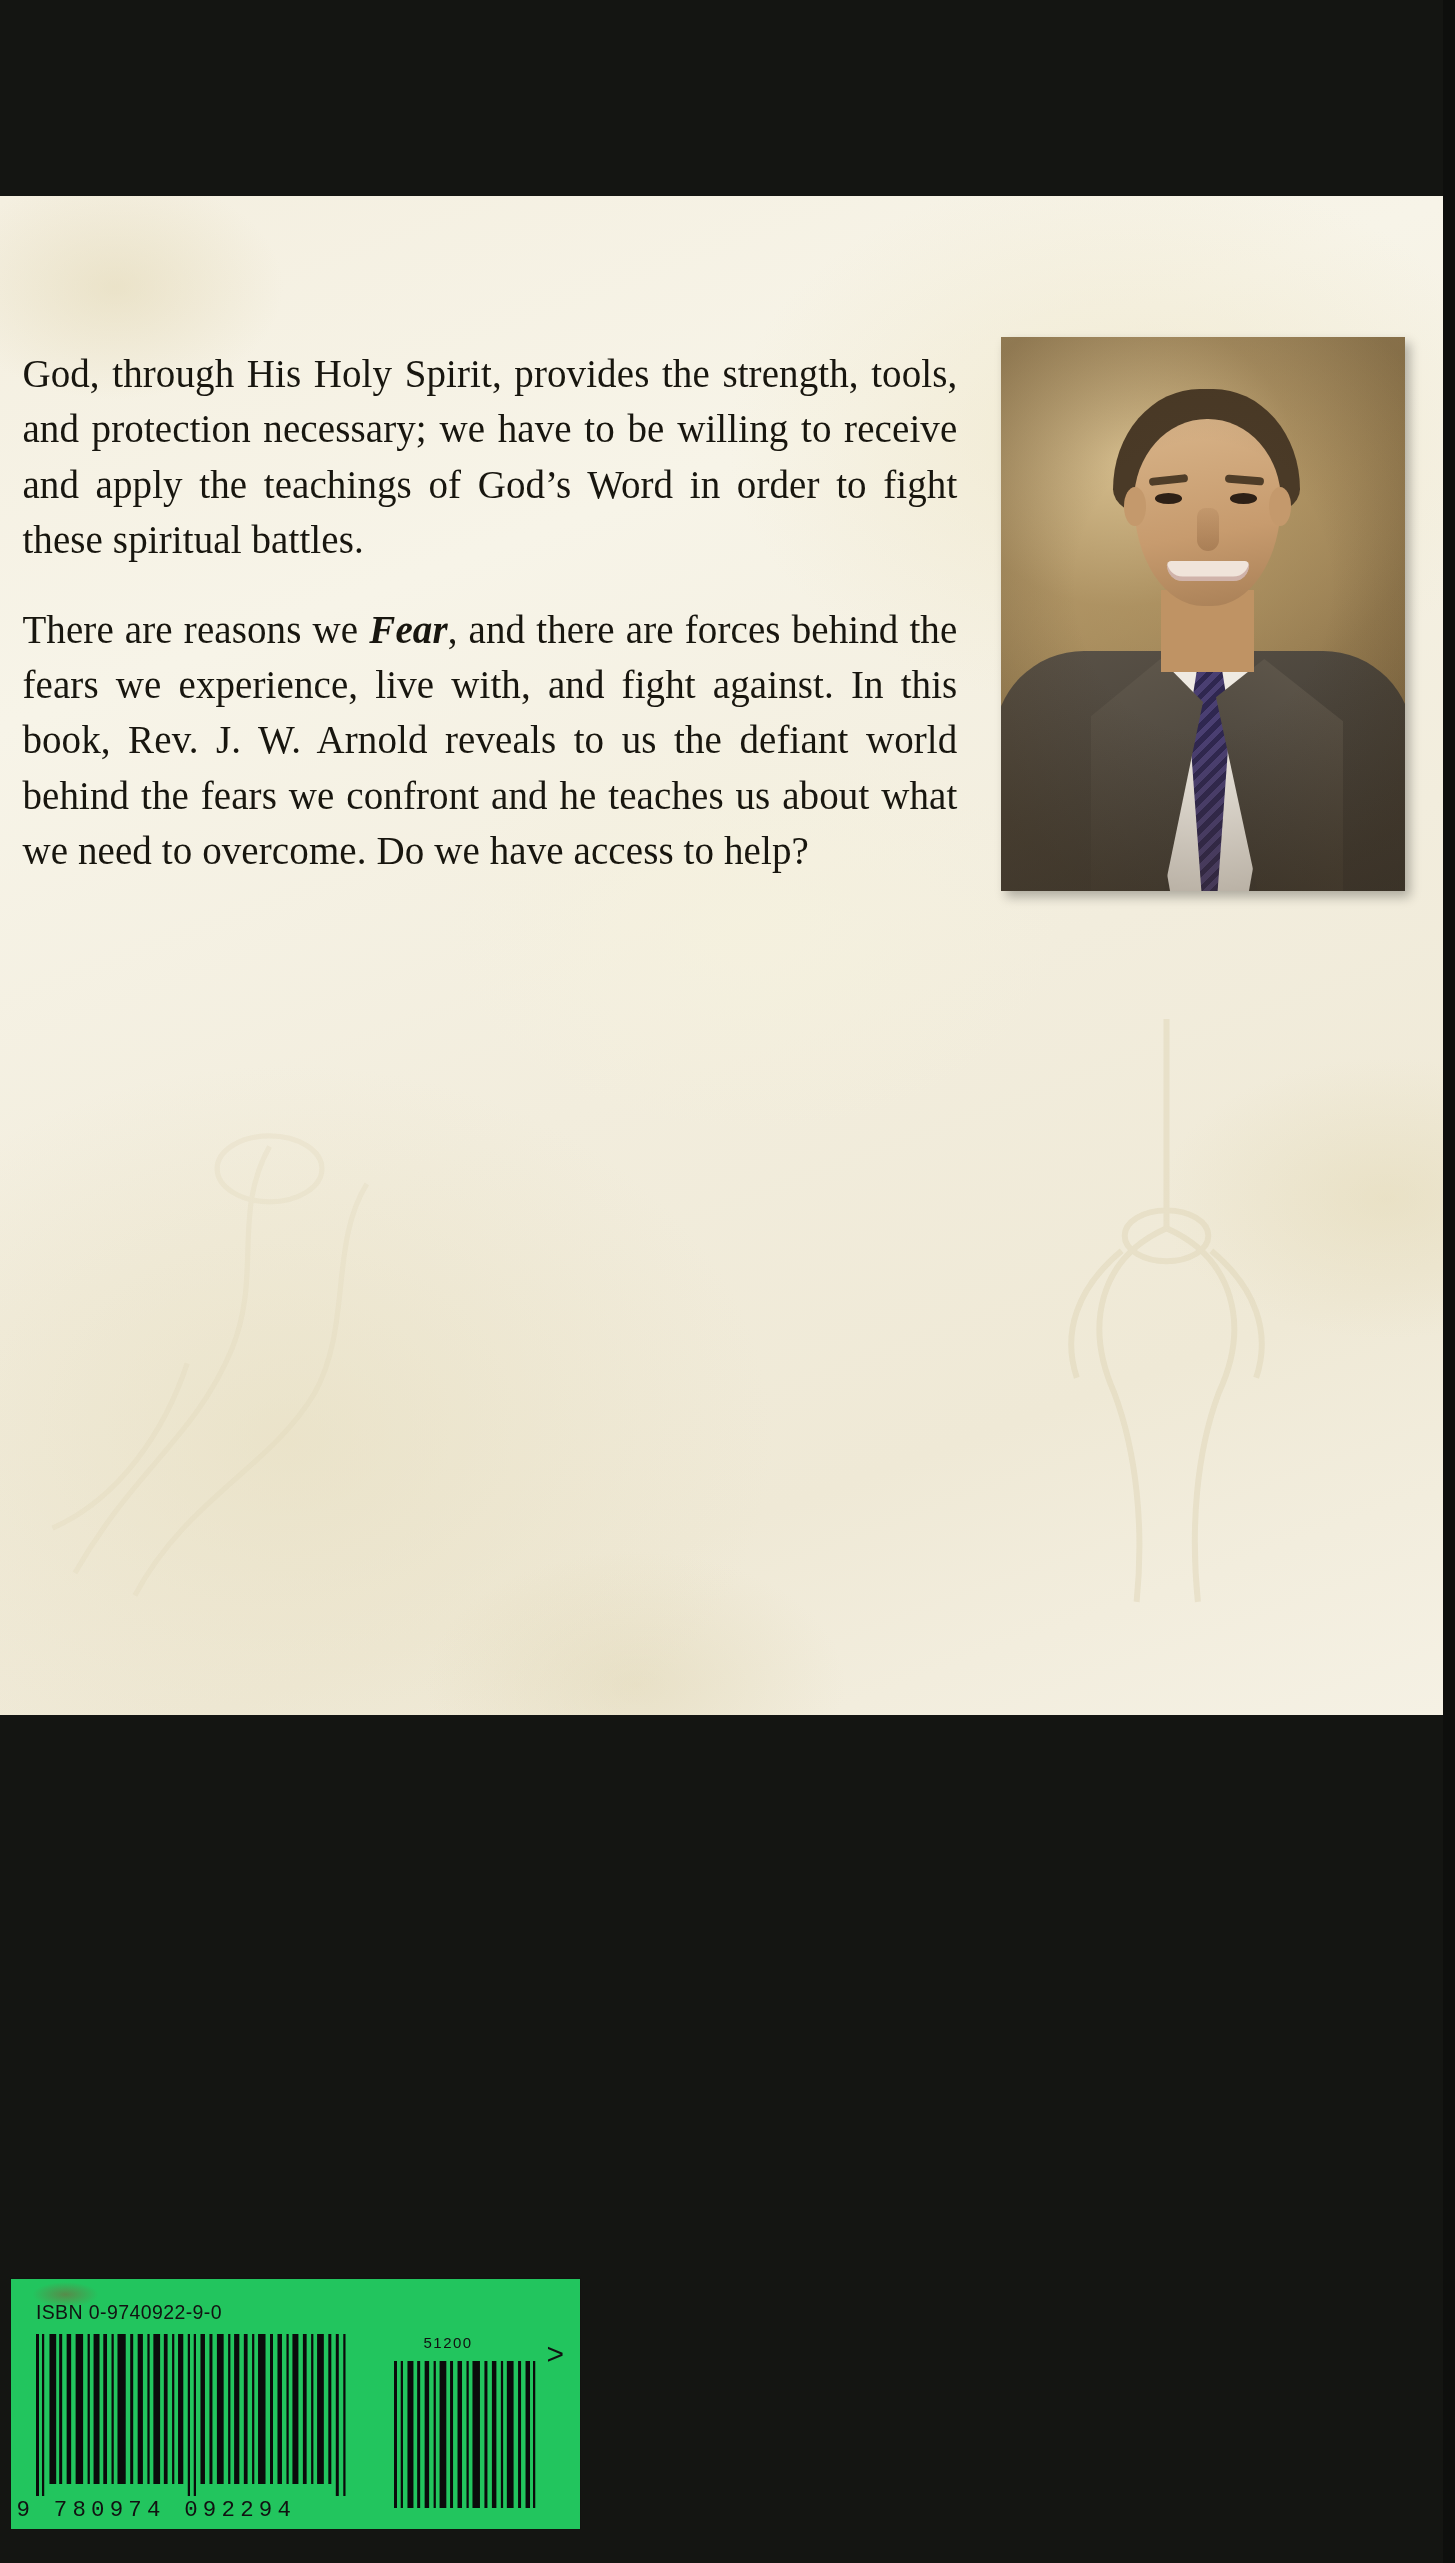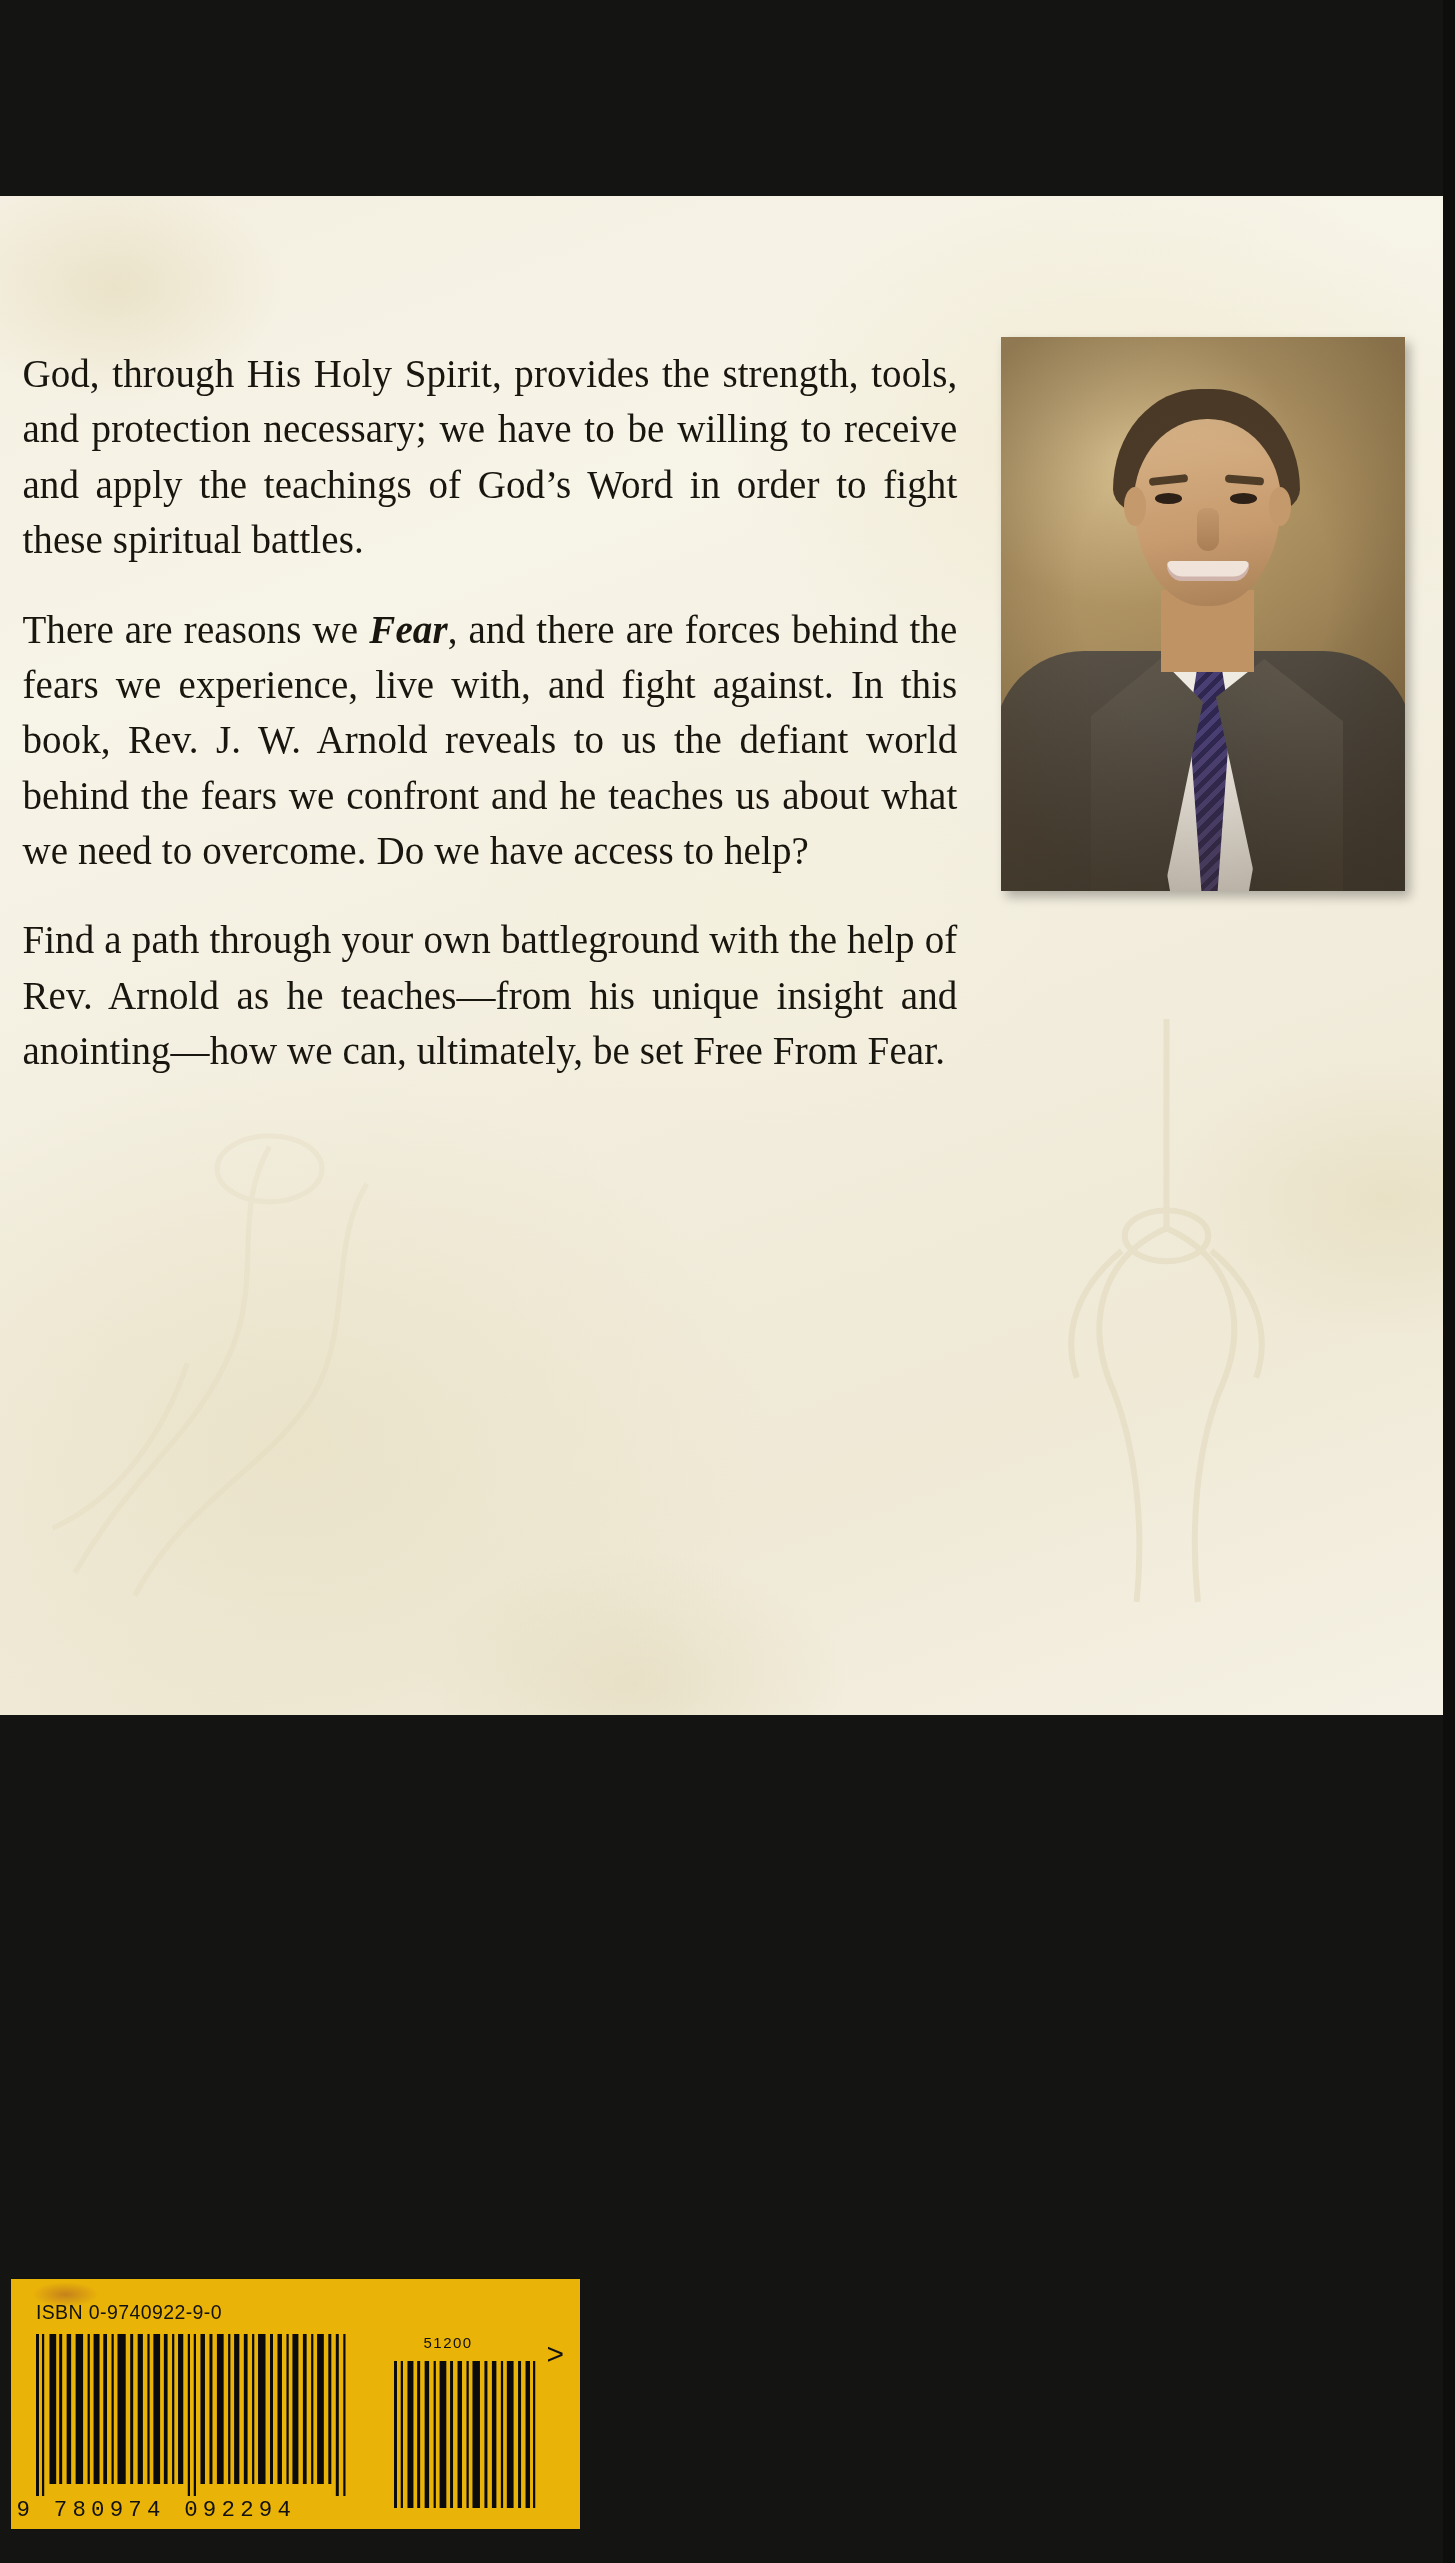--- a/index.html
+++ b/index.html
@@ -216,21 +216,21 @@
     background: radial-gradient(ellipse 284px 322px at 50% 45%, rgba(0,0,0,0) 45%, rgba(60,44,22,0.32) 100%);
   }
 
   
   .barcode-block {
     position: absolute;
     left: 10.5px;
     top: 2279px;
     width: 569px;
     height: 250px;
-    background: #eab308;
+    background: #22c55e;
     box-shadow: 0 0 0 0.7px rgba(0,0,0,0.12);
     overflow: hidden;
   }
   .barcode-smudge {
     position: absolute;
     left: 21px; top: 3px;
     width: 67px; height: 25.4px;
     background: radial-gradient(ellipse at 50% 50%, rgba(150,70,50,0.45), rgba(150,70,50,0) 70%);
   }
   .isbn-text {
@@ -310,21 +310,20 @@
         <path d="M180 300 C 270 340, 292 430, 250 520 C 220 600, 212 700, 222 800"></path>
         <path d="M120 330 C 60 380, 40 440, 60 500"></path>
         <path d="M240 330 C 300 380, 320 440, 300 500"></path>
         <ellipse cx="180" cy="310" rx="56" ry="34"></ellipse>
       </g>
     </svg>
 
     <div class="blurb-text">
       <p>God, through His Holy Spirit, provides the strength, tools, and protection necessary; we have to be willing to receive and apply the teachings of God’s Word in order to fight these spiritual battles.</p>
       <p><span>There are reasons we </span><span class="em">Fear</span><span>, and there are forces behind the fears we experience, live with, and fight against.  In this book, Rev. J. W. Arnold reveals to us the defiant world behind the fears we confront and he teaches us about what we need to overcome.  Do we have access to help?</span></p>
-      <p>Find a path through your own battleground with the help of Rev. Arnold as he teaches—from his unique insight and anointing—how we can, ultimately, be set Free From Fear.</p>
     </div>
 
     <div class="author-photo">
       <div class="photo-bg"></div>
       <div class="p-jacket"></div>
       <div class="p-shirt"></div>
       <div class="p-tie"></div>
       <div class="p-lapel-l"></div>
       <div class="p-lapel-r"></div>
       <div class="p-neck"></div>

